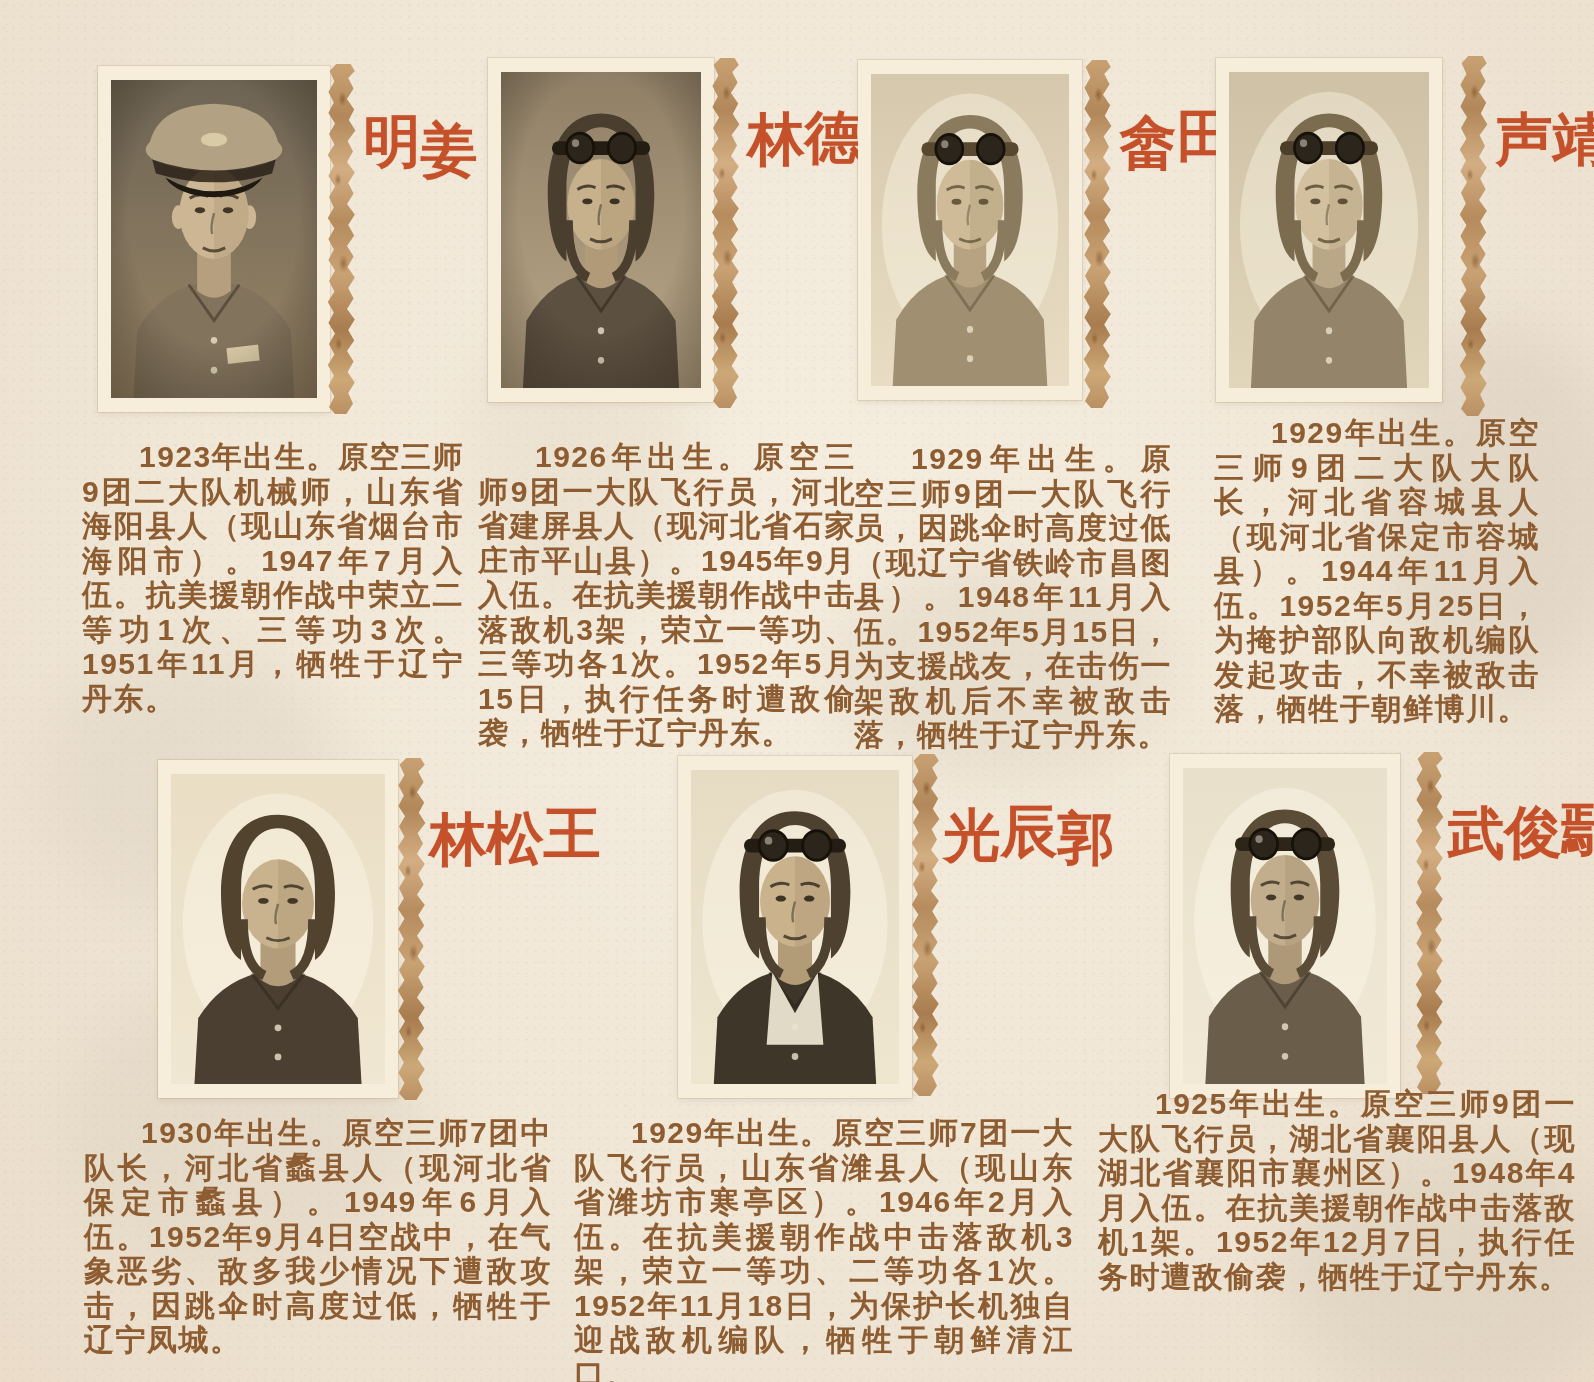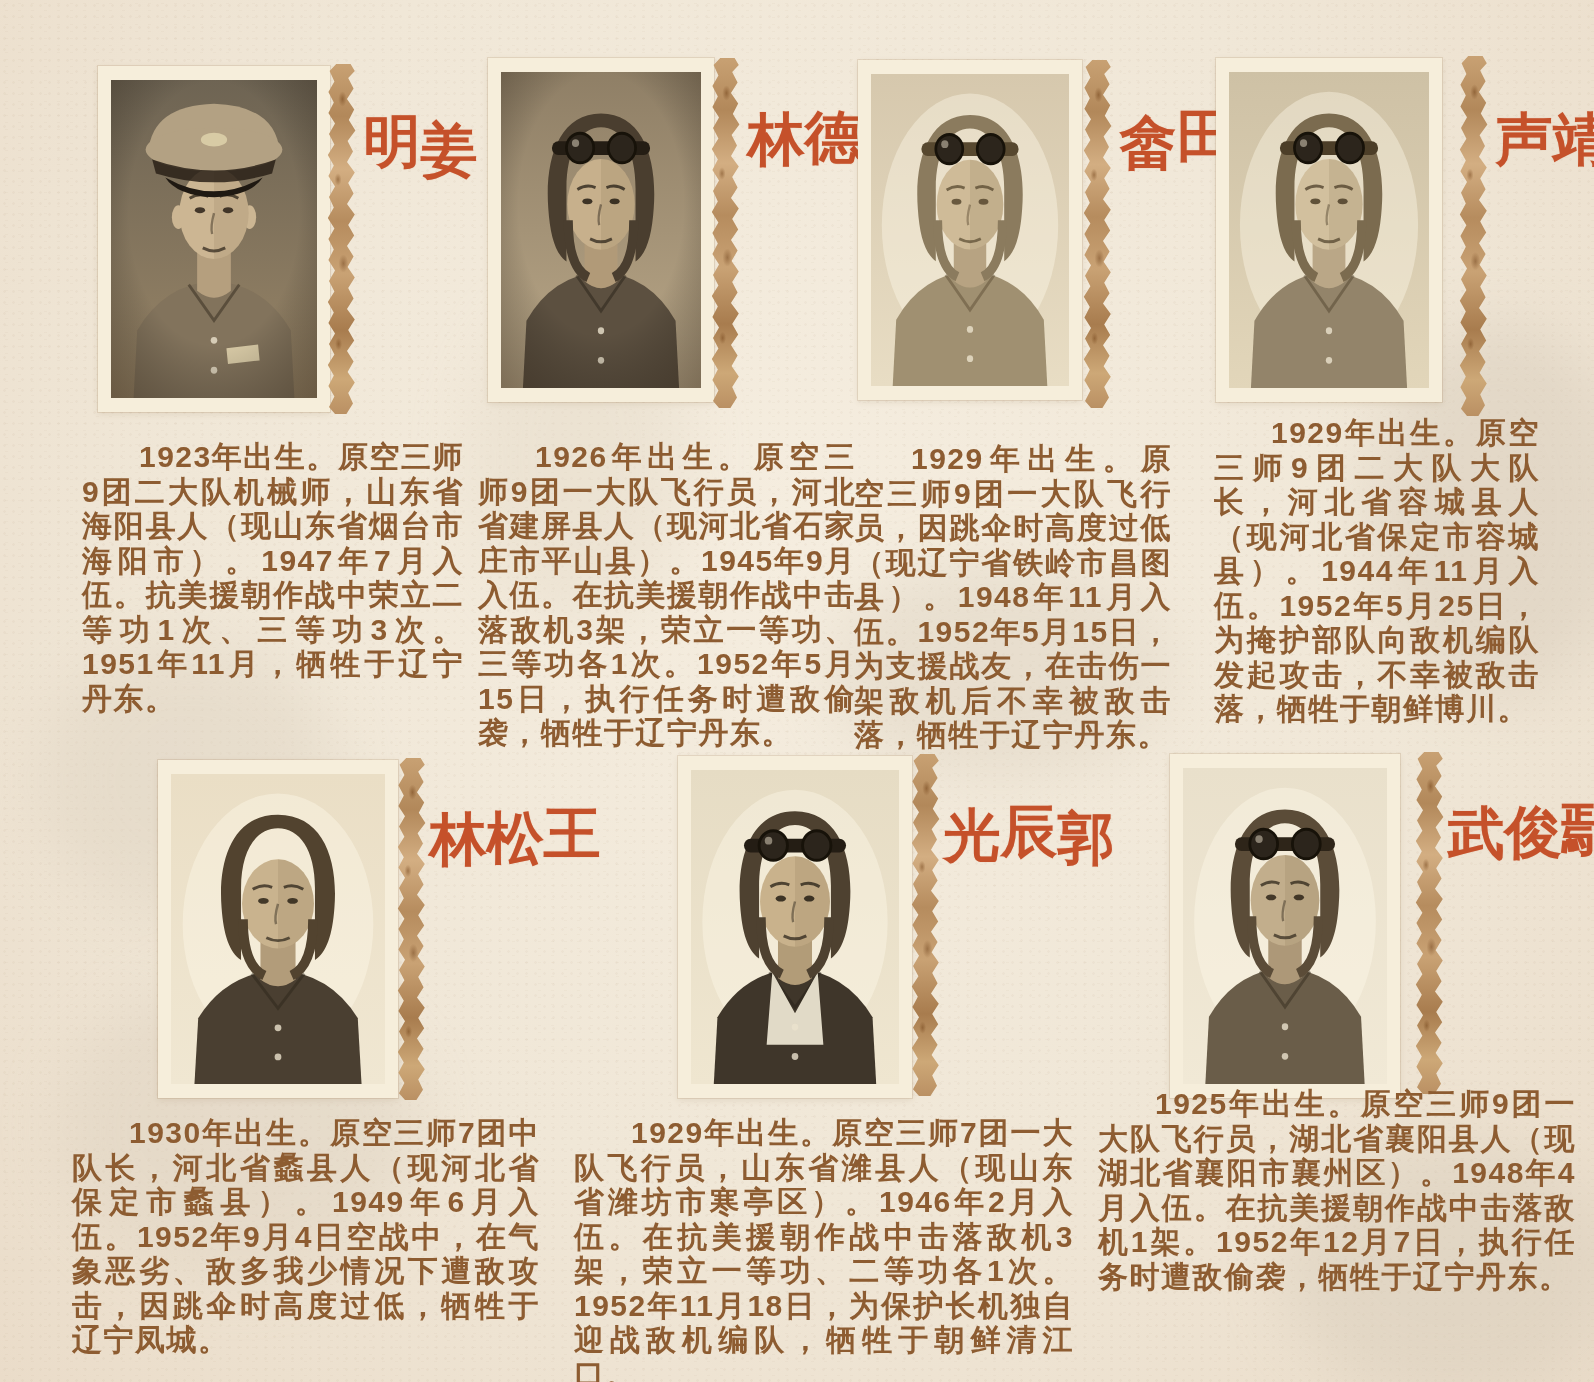--- a/index.html
+++ b/index.html
@@ -272,21 +272,21 @@
           <path d="M98,169 q12,6 24,0" stroke="#2b2318" stroke-width="3" fill="none" opacity=".7"></path>
           <path d="M110,42 C64,42 48,88 52,138 C54,166 60,184 72,192 L72,118 C72,78 88,56 110,56 C132,56 148,78 148,118 L148,192 C160,184 166,166 168,138 C172,88 156,42 110,42 Z" fill="#52432f"></path>
           <path d="M74,150 Q74,198 96,208 M146,150 Q146,198 124,208" stroke="#52432f" stroke-width="10" fill="none"></path>
           <circle cx="110" cy="262" r="3.5" fill="rgba(235,226,205,0.8)"></circle>
           <circle cx="110" cy="292" r="3.5" fill="rgba(235,226,205,0.8)"></circle>
         </svg>
       </div>
   </div>
   <div class="ribbon" style="left:396px;top:758px;height:342px;"></div>
   <h2 class="name gap-3" style="left:430px;top:764px;">王松林</h2>
-  <p class="bio" style="left:56px;top:1100px;width:468px;">1930年出生。原空三师7团中队长，河北省蠡县人（现河北省保定市蠡县）。1949年6月入伍。1952年9月4日空战中，在气象恶劣、敌多我少情况下遭敌攻击，因跳伞时高度过低，牺牲于辽宁凤城。</p>
+  <p class="bio" style="left:68px;top:1100px;width:468px;">1930年出生。原空三师7团中队长，河北省蠡县人（现河北省保定市蠡县）。1949年6月入伍。1952年9月4日空战中，在气象恶劣、敌多我少情况下遭敌攻击，因跳伞时高度过低，牺牲于辽宁凤城。</p>
 </section>
 
 <section class="card">
   <div class="photo-frame" style="left:678px;top:756px;width:234px;height:342px;">
     <div class="photo">
         <svg viewBox="0 0 220 320" preserveAspectRatio="none" xmlns="http://www.w3.org/2000/svg">
           <defs>
             <linearGradient id="pg5" x1="0" y1="0" x2="0" y2="1">
               <stop offset="0" stop-color="#e6dcc4"></stop>
               <stop offset="1" stop-color="#efe6d0"></stop>

